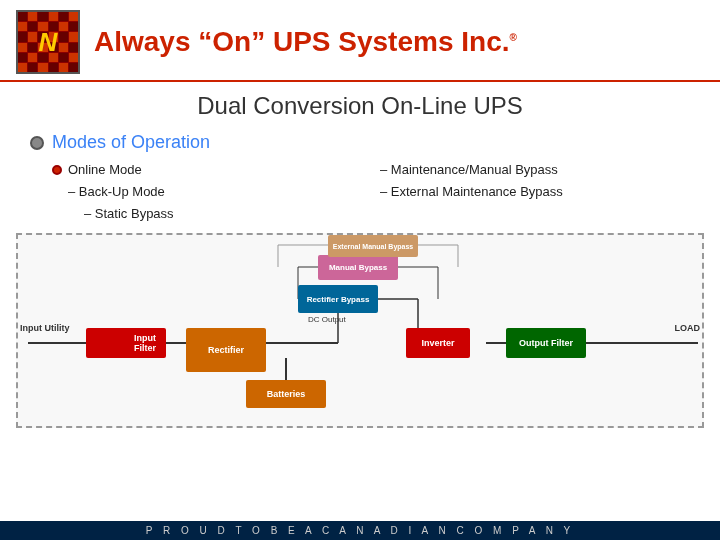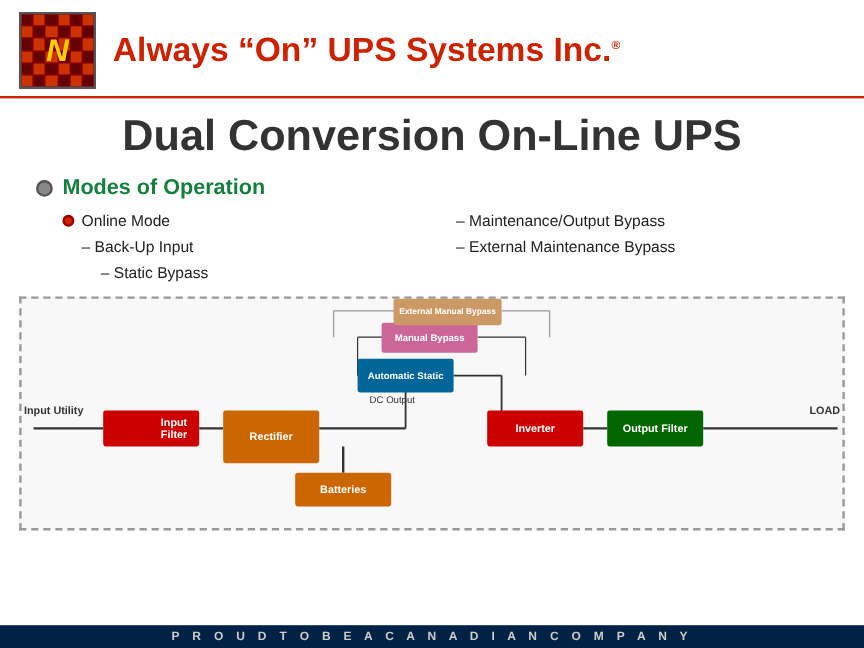--- a/index.html
+++ b/index.html
@@ -61,35 +61,35 @@
       vertical-align: super;
       color: #cc2200;
     }
 
     
     .page-title-section {
       text-align: center;
       padding: 10px 0 6px 0;
     }
     .page-title {
-      font-size: 36px;
-      font-weight: bold;
+      font-size: 24px;
+      font-weight: normal;
       color: #333;
     }
 
     
     .modes-section {
       padding: 6px 30px 4px 30px;
     }
     .modes-heading {
       display: flex;
       align-items: center;
       font-size: 18px;
-      font-weight: bold;
-      color: #15803d;
+      font-weight: normal;
+      color: #3b82f6;
       margin-bottom: 6px;
     }
     .bullet-circle {
       width: 14px;
       height: 14px;
       border-radius: 50%;
       background: #888;
       border: 2px solid #555;
       margin-right: 8px;
       flex-shrink: 0;
@@ -178,21 +178,21 @@
       width: 80px; height: 30px; padding-left: 48px;
     }
     .box-rectifier {
       background: #cc6600;
       left: 168px; top: 93px;
       width: 80px; height: 44px;
     }
     .box-inverter {
       background: #cc0000;
       left: 388px; top: 93px;
-      width: 80px; height: 30px;
+      width: 64px; height: 30px;
     }
     .box-output-filter {
       background: #006600;
       left: 488px; top: 93px;
       width: 80px; height: 30px;
     }
     .box-batteries {
       background: #cc6600;
       left: 228px; top: 145px;
       width: 80px; height: 28px;
@@ -229,21 +229,20 @@
       position: absolute;
       bottom: 0;
       left: 0;
       right: 0;
       background: #002244;
       color: #ccc;
       text-align: center;
       font-size: 10px;
       letter-spacing: 4px;
       padding: 4px 0;
-      font-weight: bold;
     }
   </style>
 </head>
 <body>
 
 <div class="header">
   <div class="logo-box">
     <div class="logo-grid">
       <div class="logo-grid-cell dark"></div>
         <div class="logo-grid-cell"></div>
@@ -298,29 +297,29 @@
     <div class="bullet-circle"></div>
     <span>Modes of Operation</span>
   </div>
   <div class="modes-list">
     <div class="modes-col">
       <div class="mode-item">
         <div class="mode-bullet red"></div>
         <span>Online Mode</span>
       </div>
       <div class="mode-item">
-        <span style="margin-left:16px;">– Back-Up Input</span>
+        <span style="margin-left:16px;">– Back-Up Mode</span>
       </div>
       <div class="mode-item">
         <span style="margin-left:32px;">– Static Bypass</span>
       </div>
     </div>
     <div class="modes-col">
       <div class="mode-item">
-        <span>– Maintenance/Output Bypass</span>
+        <span>– Maintenance/Manual Bypass</span>
       </div>
       <div class="mode-item">
         <span>– External Maintenance Bypass</span>
       </div>
     </div>
   </div>
 </div>
 
 <div class="diagram-area">
   <svg class="diagram-svg">
@@ -352,20 +351,20 @@
 
   <div class="diag-label-input">Input Utility</div>
   <div class="diag-label-load">LOAD</div>
   <div class="diag-label-dcvoltage" style="position:absolute; left:290px; top:80px; font-size:8px; color:#333;">DC Output</div>
 
   <div class="diag-box box-input-filter">Input Filter</div>
   <div class="diag-box box-rectifier">Rectifier</div>
   <div class="diag-box box-inverter">Inverter</div>
   <div class="diag-box box-output-filter">Output Filter</div>
   <div class="diag-box box-batteries">Batteries</div>
-  <div class="diag-box box-auto-bypass">Automatic Static</div>
+  <div class="diag-box box-auto-bypass">Rectifier Bypass</div>
   <div class="diag-box box-manual-bypass">Manual Bypass</div>
   <div class="diag-box box-ext-manual-bypass">External Manual Bypass</div>
 </div>
 
 <div class="footer">
   <span>P R O U D   T O   B E   A   C A N A D I A N   C O M P A N Y</span>
 </div>
 
 </body></html>

